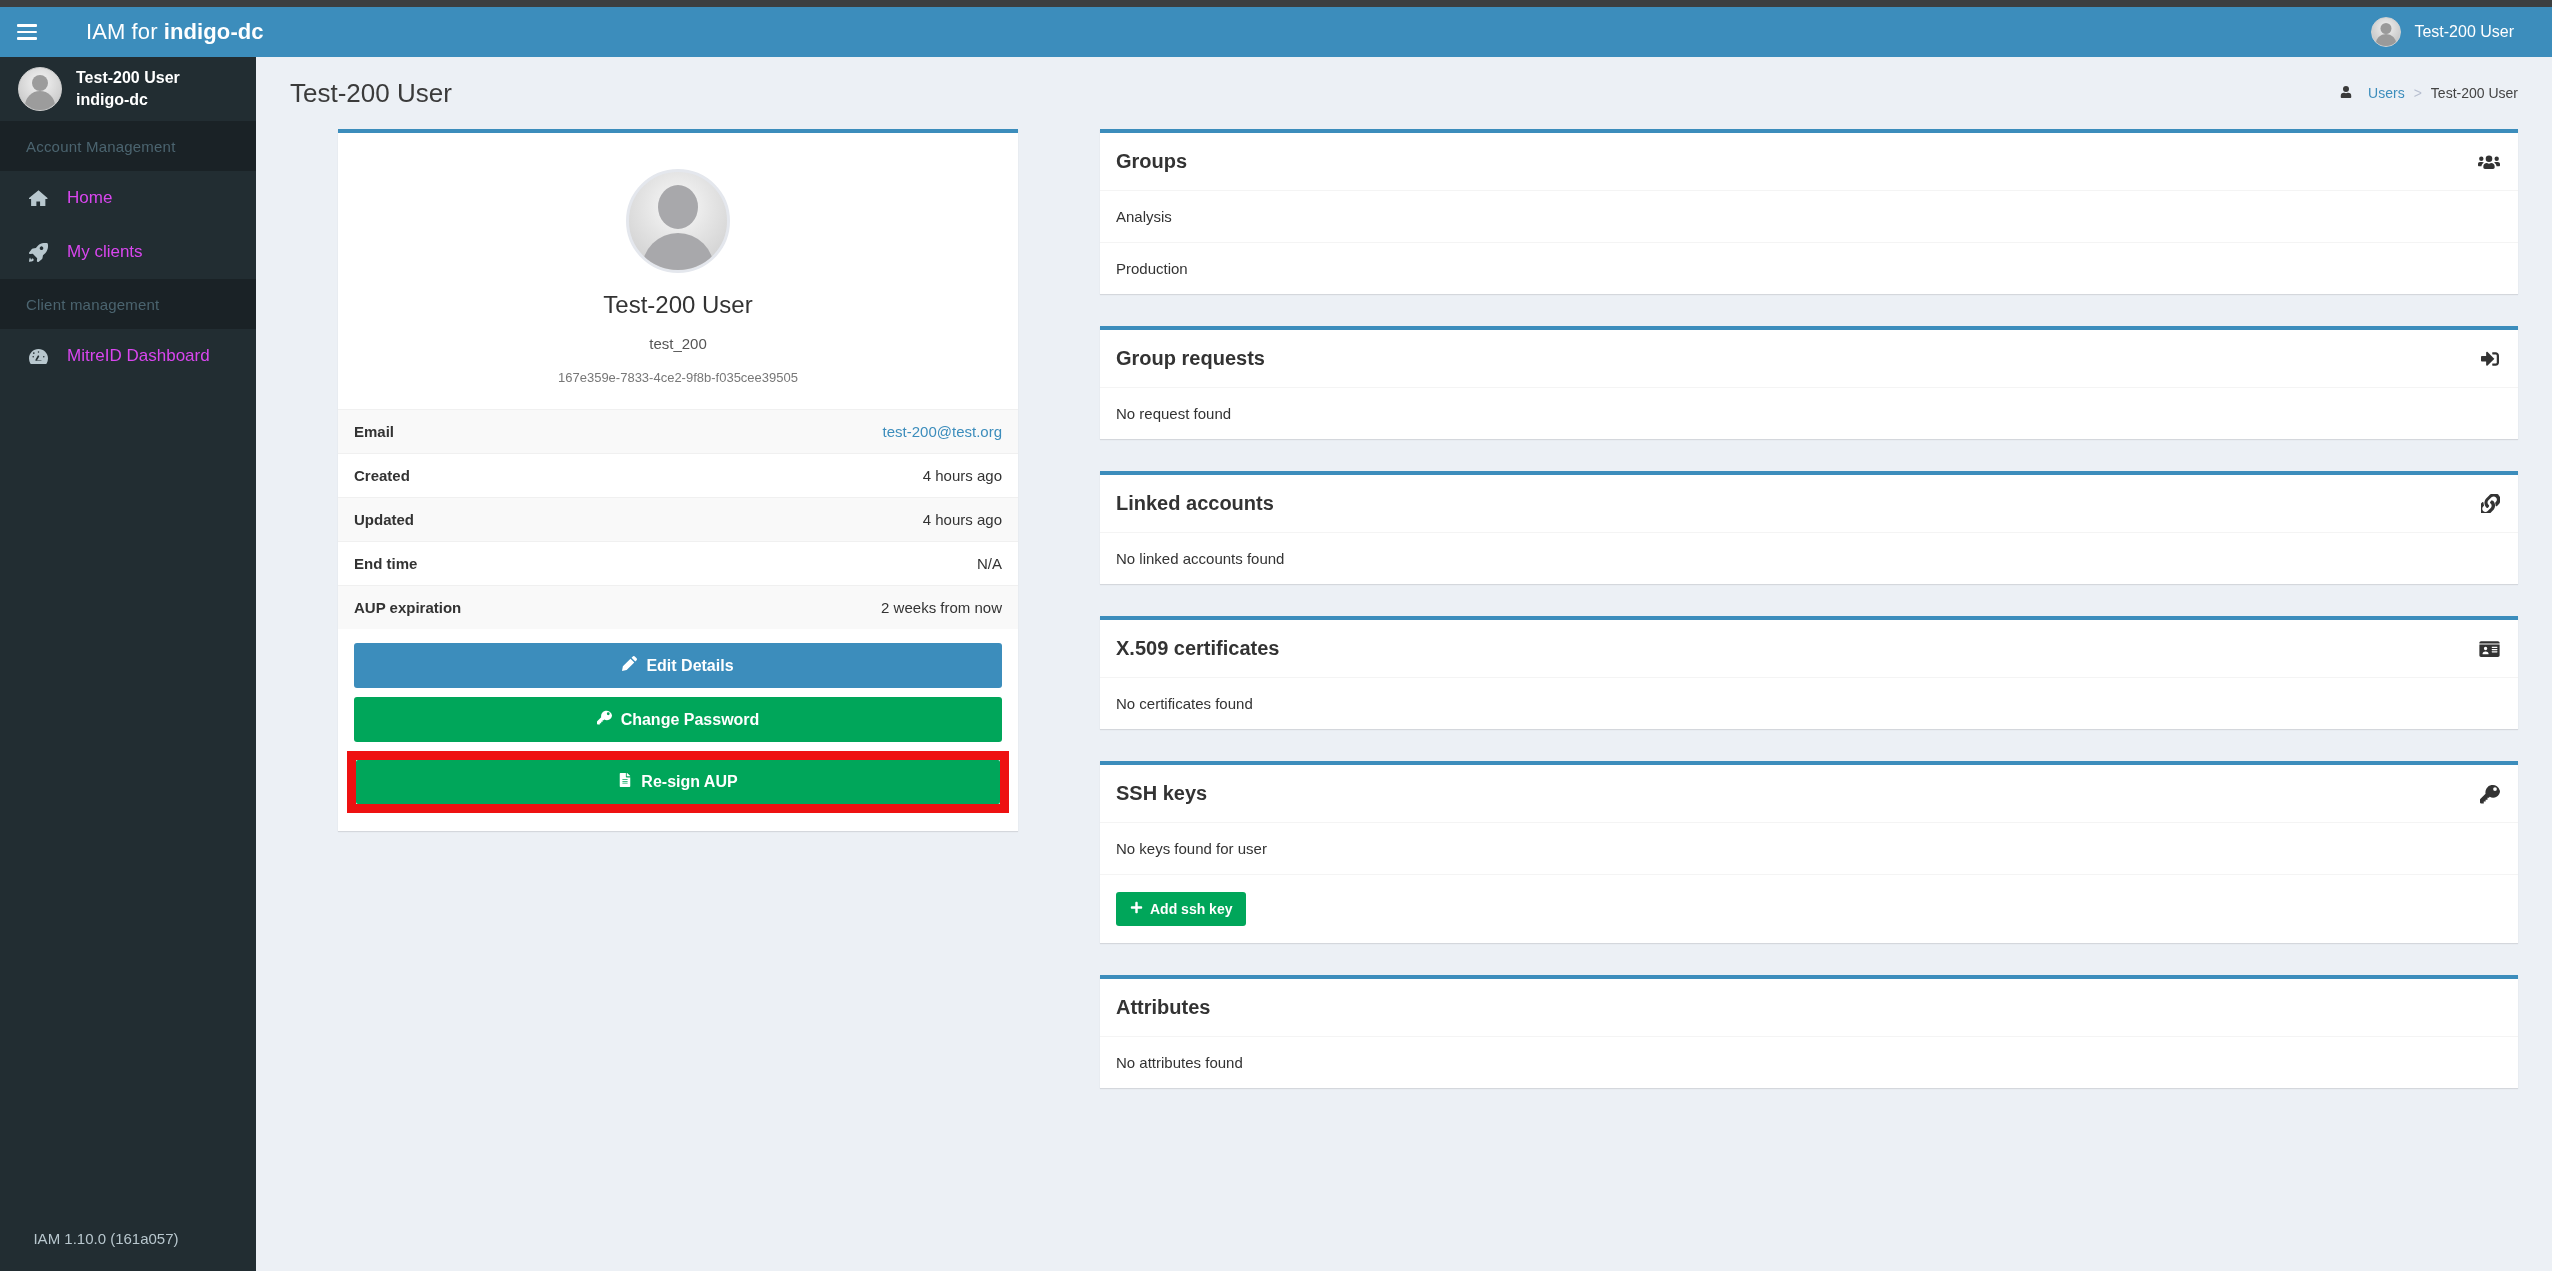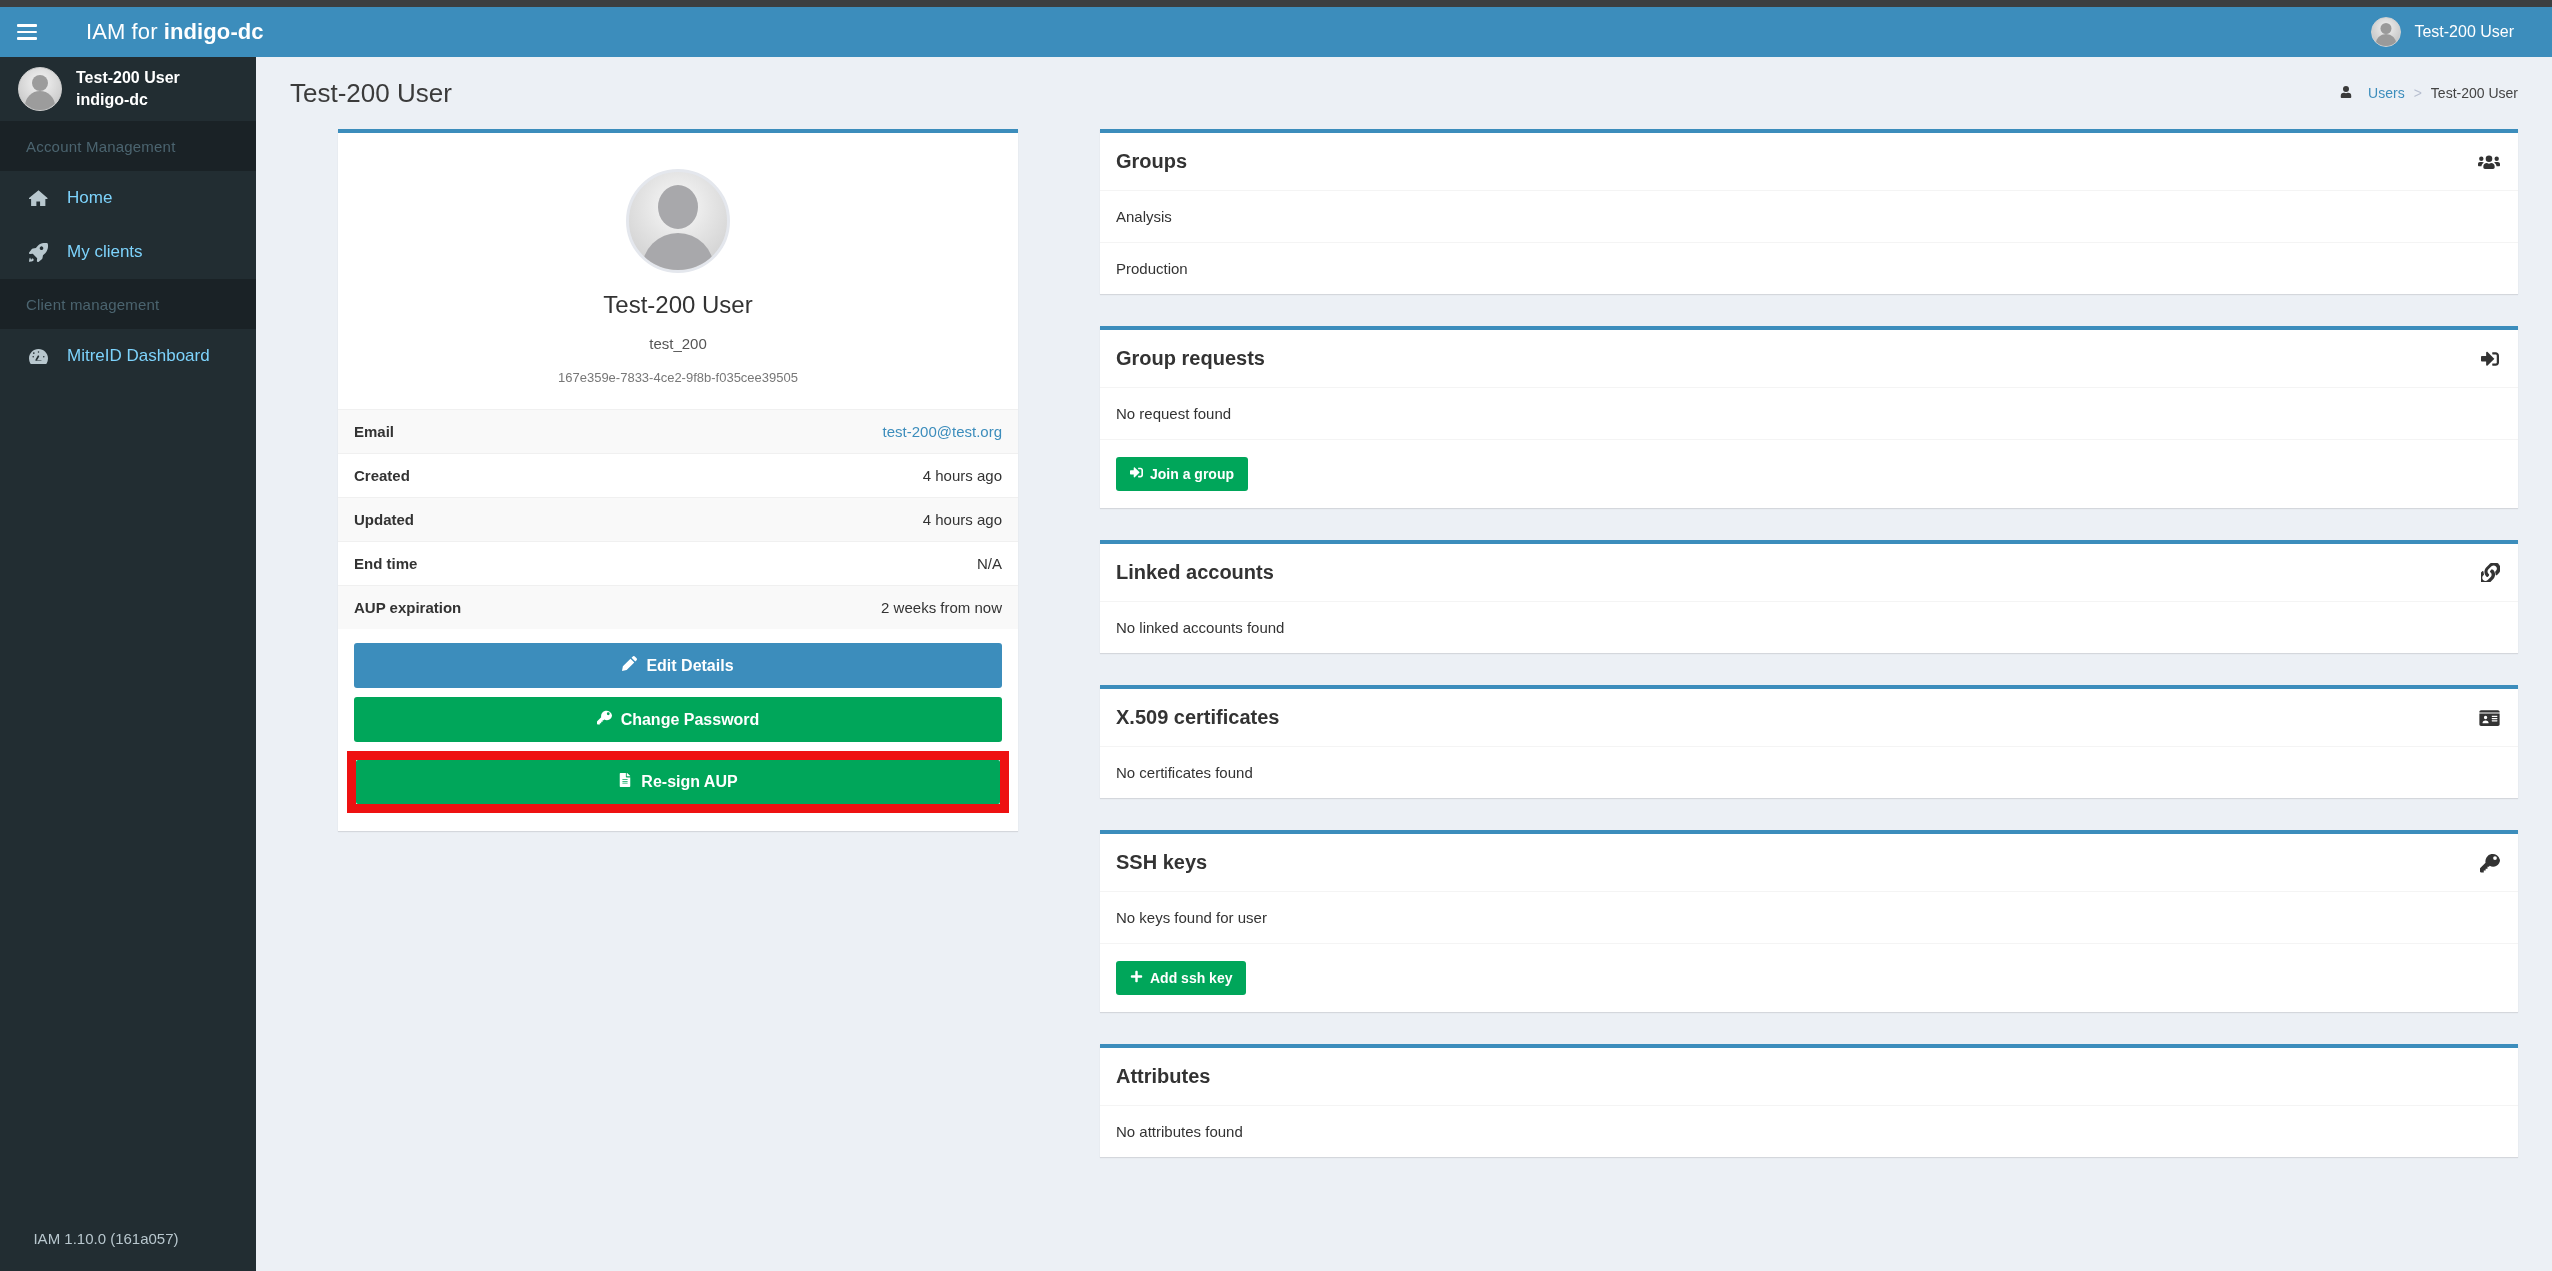--- a/index.html
+++ b/index.html
@@ -100,21 +100,21 @@
 
   .sb-header {
     color: #4b646f; font-size: 15px;
     padding: 17px 26px 16px 26px;
     background: #1a2226;
     letter-spacing: .2px;
   }
   .sb-item {
     display: flex; align-items: center; gap: 16px;
     padding: 17px 26px 17px 26px;
-    color: #7dd3fc; font-size: 17px;
+    color: #d946ef; font-size: 17px;
     border-left: 3px solid transparent;
     cursor: pointer;
   }
   .sb-ico { width: 22px; display: flex; justify-content: flex-start; }
   .sb-ico svg { fill: #b8c7ce; }
 
   .sb-footer {
     position: absolute; bottom: 0; left: 0;
     width: 212px; padding: 22px 0 24px 0;
     text-align: center;
@@ -420,30 +420,20 @@
       <div class="box">
         <div class="box-header">
           <div class="box-title">Group requests</div>
           <div class="box-tool">
             <svg width="20" height="18" viewBox="0 0 512 512">
                 <path d="M416 448h-84c-7 0-12-5-12-12v-40c0-7 5-12 12-12h84c18 0 32-14 32-32V160c0-18-14-32-32-32h-84c-7 0-12-5-12-12V76c0-7 5-12 12-12h84c53 0 96 43 96 96v192c0 53-43 96-96 96zM369 239L187 57c-15-15-41-5-41 17v96H24c-13 0-24 11-24 24v112c0 13 11 24 24 24h122v96c0 22 26 32 41 17l182-182c9-9 9-25 0-34z"></path>
               </svg>
           </div>
         </div>
         <div class="box-row first">No request found</div>
-        <div class="box-row">
-          <button class="btn-sm">
-            <span>
-              <svg width="13" height="13" viewBox="0 0 512 512">
-                  <path d="M416 448h-84c-7 0-12-5-12-12v-40c0-7 5-12 12-12h84c18 0 32-14 32-32V160c0-18-14-32-32-32h-84c-7 0-12-5-12-12V76c0-7 5-12 12-12h84c53 0 96 43 96 96v192c0 53-43 96-96 96zM369 239L187 57c-15-15-41-5-41 17v96H24c-13 0-24 11-24 24v112c0 13 11 24 24 24h122v96c0 22 26 32 41 17l182-182c9-9 9-25 0-34z"></path>
-                </svg>
-            </span>
-            <span>Join a group</span>
-          </button>
-        </div>
       </div>
 
       <div class="box">
         <div class="box-header">
           <div class="box-title">Linked accounts</div>
           <div class="box-tool">
             <svg width="19" height="19" viewBox="0 0 512 512">
                 <path d="M326 185c71 71 70 185 0 255l-1 1-81 81c-70 70-184 70-254 0s-70-184 0-254l45-45c12-12 32-4 33 13 2 22 6 44 12 66 2 7 0 15-5 20l-16 16c-33 33-34 87-1 121 33 34 88 34 122 1l81-81c34-33 33-88 0-121-4-4-9-8-12-11a16 16 0 0 1-6-13c0-12 5-25 14-34l25-25c6-6 16-7 23-2 4 3 8 7 12 11zm155-155c-70-70-184-70-254 0l-1 1-81 81c-70 70-70 184 0 254 4 4 8 8 12 11 7 5 17 4 23-2l25-25c9-9 14-22 14-34 0-5-2-9-6-13-3-3-8-7-12-11-33-33-34-88 0-121l81-81c34-33 89-33 122 1 33 34 32 88-1 121l-16 16c-5 5-7 13-5 20 6 22 10 44 12 66 1 17 21 25 33 13l45-45c70-70 71-184 0-254z"></path>
               </svg>
           </div>

